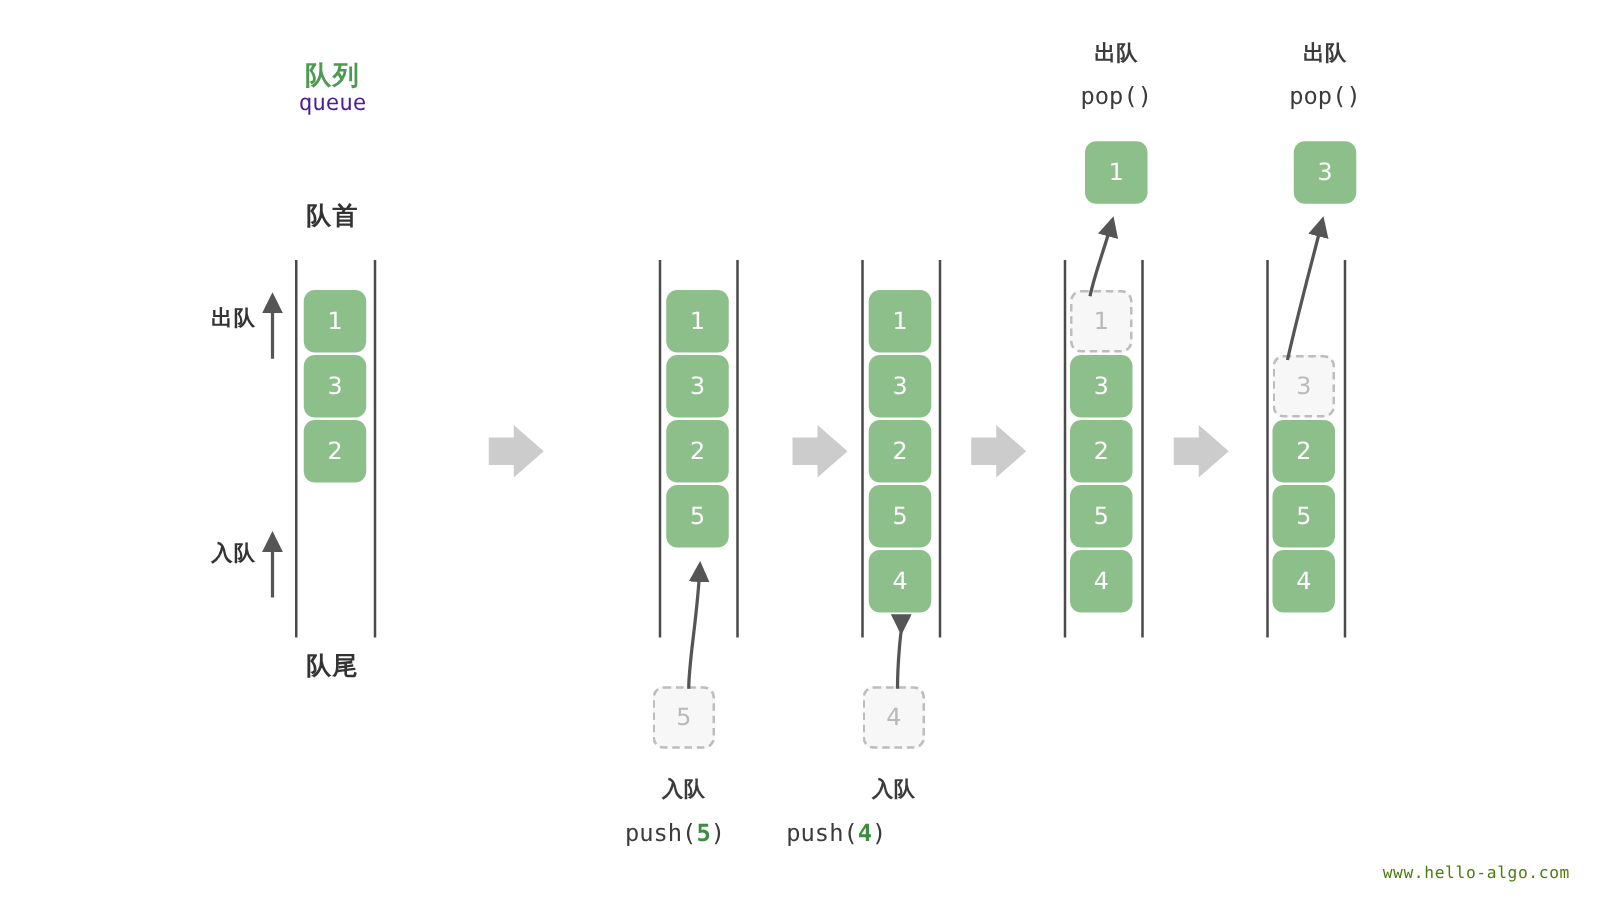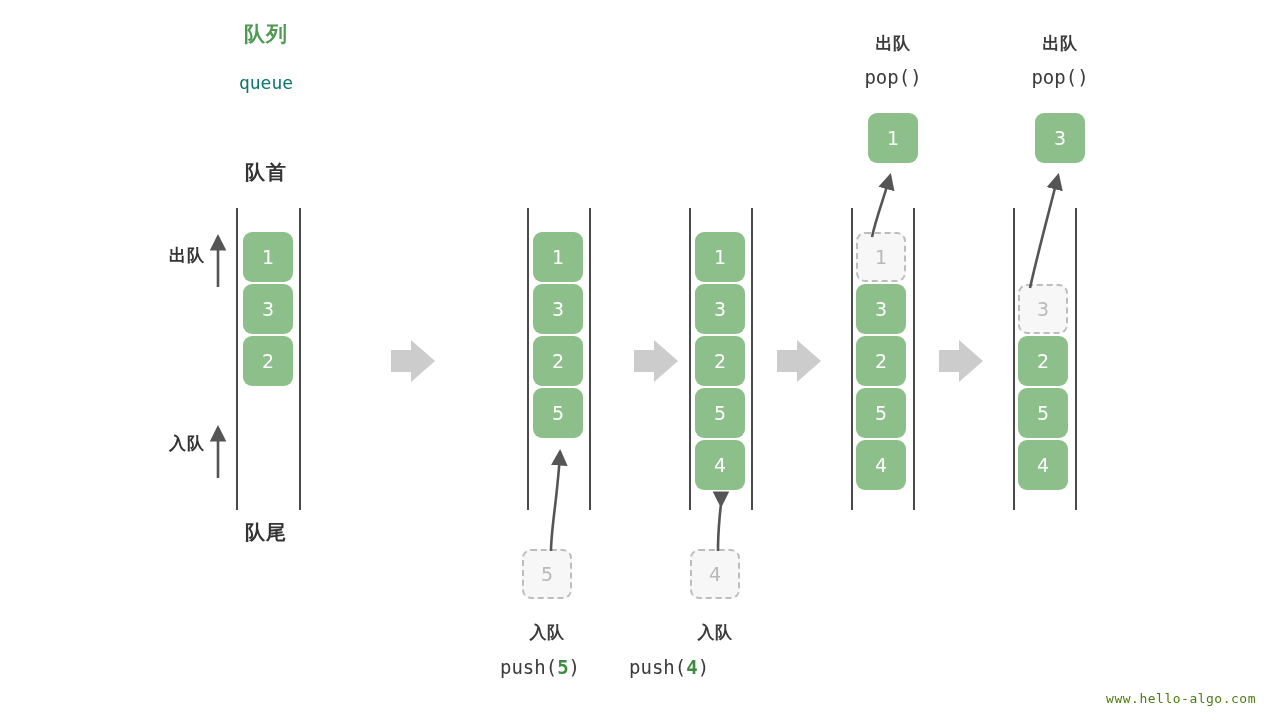--- a/index.html
+++ b/index.html
@@ -31,21 +31,21 @@
   }
   .title-cn {
     font-size: 21px;
     font-weight: bold;
     color: #4e9a51;
     letter-spacing: 1px;
   }
   .title-mono {
     font-family: "DejaVu Sans Mono", "Liberation Mono", monospace;
     font-size: 18px;
-    color: #0f766e;
+    color: #4c1d95;
   }
   .head-cn {
     font-size: 20px;
     font-weight: bold;
     color: #333333;
     letter-spacing: 1px;
   }
   .side-cn {
     font-size: 17px;
     font-weight: bold;
@@ -109,21 +109,21 @@
     width: 1280px;
     height: 720px;
     pointer-events: none;
   }
 </style>
 </head>
 <body>
 
 <div class="stage">
 
-  <div class="lbl title-cn" style="left:206px; top:21px; width:120px;">队列</div>
+  <div class="lbl title-cn" style="left:206px; top:47px; width:120px;">队列</div>
   <div class="lbl title-mono" style="left:206px; top:72px; width:120px;">queue</div>
   <div class="lbl head-cn" style="left:216px; top:160px; width:100px;">队首</div>
   <div class="lbl head-cn" style="left:216px; top:520px; width:100px;">队尾</div>
 
   <div class="lbl side-cn" style="left:143px; top:245px; width:62px; text-align:right;">出队</div>
   <div class="lbl side-cn" style="left:143px; top:433px; width:62px; text-align:right;">入队</div>
 
   <div class="rail" style="left:236px; top:208px; height:302px;"></div>
   <div class="rail" style="left:299px; top:208px; height:302px;"></div>
   <div class="box" style="left:243px; top:232px;">1</div>

